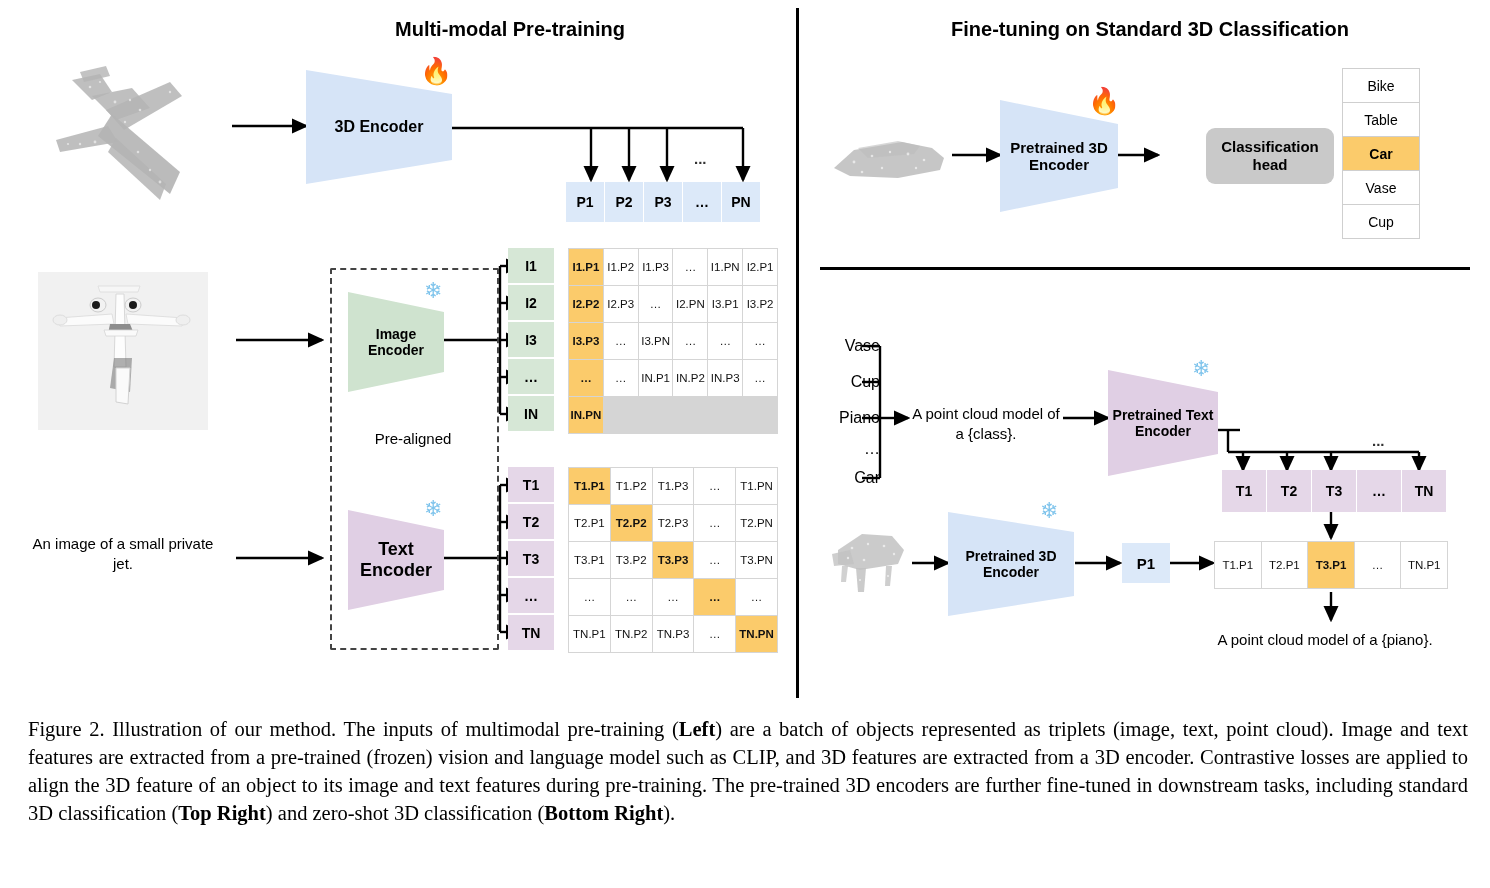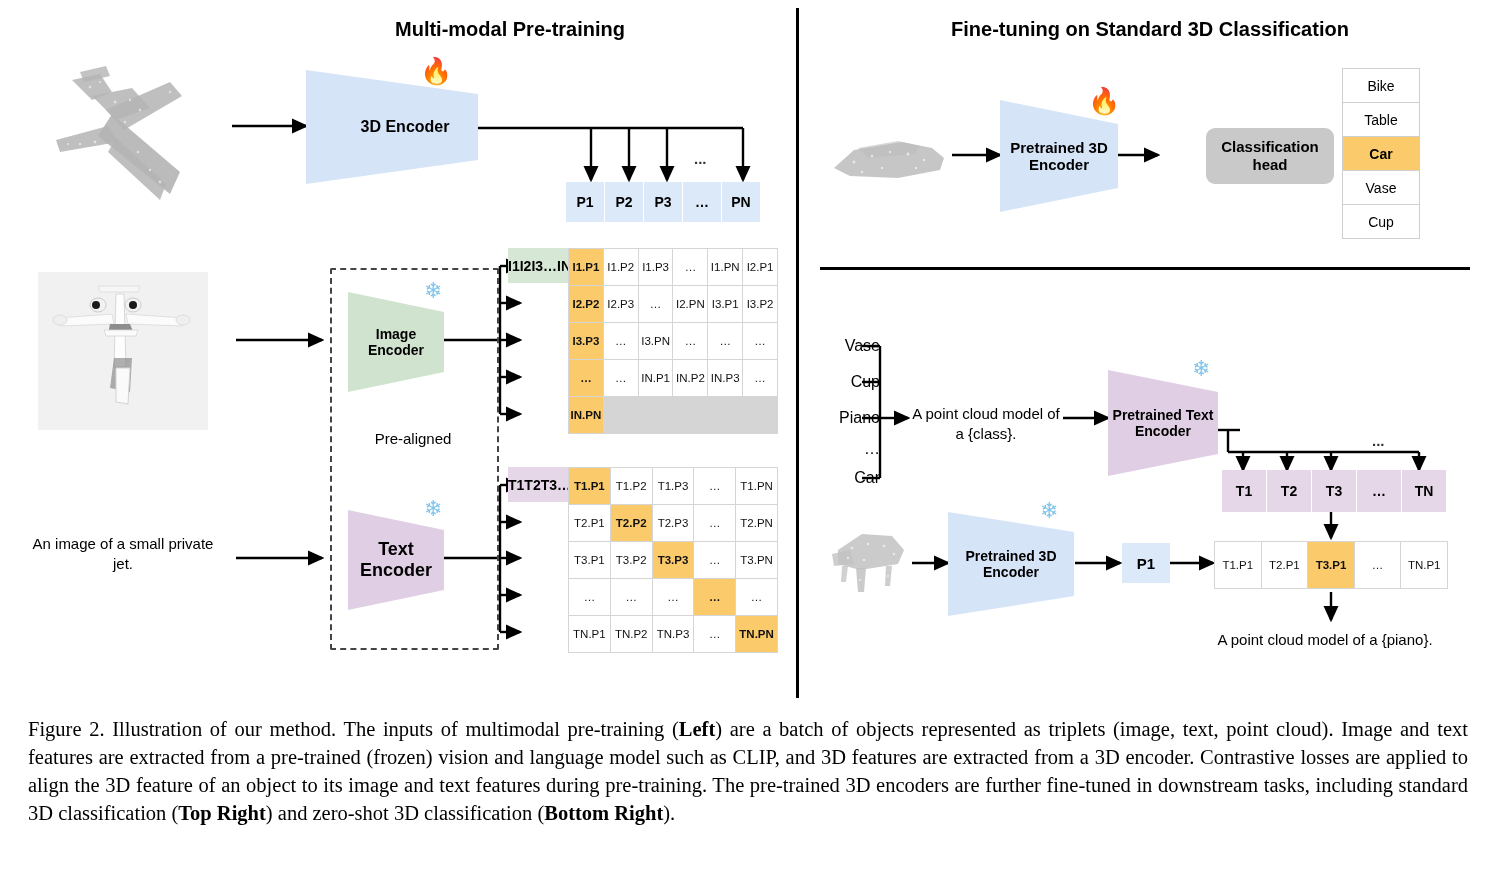--- a/index.html
+++ b/index.html
@@ -24,21 +24,21 @@
   .trap .lbl{position:relative;z-index:2;}
   .trap .shape{position:absolute;left:0;top:0;width:100%;height:100%;z-index:1;}
 
   
   .chiprow{position:absolute;display:flex;}
   .chip{display:flex;align-items:center;justify-content:center;
         font-weight:bold;font-size:14px;border-right:1.5px solid #fff;}
   .chip:last-child{border-right:none;}
 
   
-  .vstack{position:absolute;display:flex;flex-direction:row;}
+  .vstack{position:absolute;display:flex;flex-direction:column;}
   .vcell{display:flex;align-items:center;justify-content:center;
          font-weight:bold;font-size:14px;border-bottom:2px solid #fff;}
   .vcell:last-child{border-bottom:none;}
 
   
   .matrix{position:absolute;display:grid;border:1px solid #d5d5d5;background:#d5d5d5;
           gap:1px;}
   .mcell{background:#fff;display:flex;align-items:center;justify-content:center;
          font-size:11.5px;color:#111;}
   .mcell.hl{background:#FBCB6B;font-weight:bold;}
@@ -188,21 +188,21 @@
         <circle cx="118" cy="100" r="1.3"></circle>
       <circle cx="130" cy="118" r="1.2"></circle>
         <circle cx="140" cy="130" r="1.4"></circle>
       <circle cx="105" cy="70" r="1.2"></circle>
         <circle cx="88" cy="66" r="1.3"></circle>
       <circle cx="150" cy="40" r="1.2"></circle>
         <circle cx="48" cy="92" r="1.1"></circle>
     </g>
   </svg>
 
-  <div class="trap" style="left:306px;top:68px;width:146px;height:118px;font-size:16px;padding-left:26px;">
+  <div class="trap" style="left:306px;top:68px;width:146px;height:118px;font-size:16px;">
     <svg class="shape" viewBox="0 0 146 118" preserveAspectRatio="none">
       <polygon points="0,2 146,26 146,92 0,116" fill="#D6E4F7"></polygon>
     </svg>
     <span class="lbl">3D Encoder</span>
   </div>
   <div class="ico" style="left:420px;top:58px;">🔥</div>
 
   <div class="chiprow" id="p-row" style="left:566px;top:182px;height:40px;">
       <div class="chip" style="background: rgb(220, 233, 249); width: 38px;">P1</div>
       <div class="chip" style="background: rgb(220, 233, 249); width: 38px;">P2</div>

